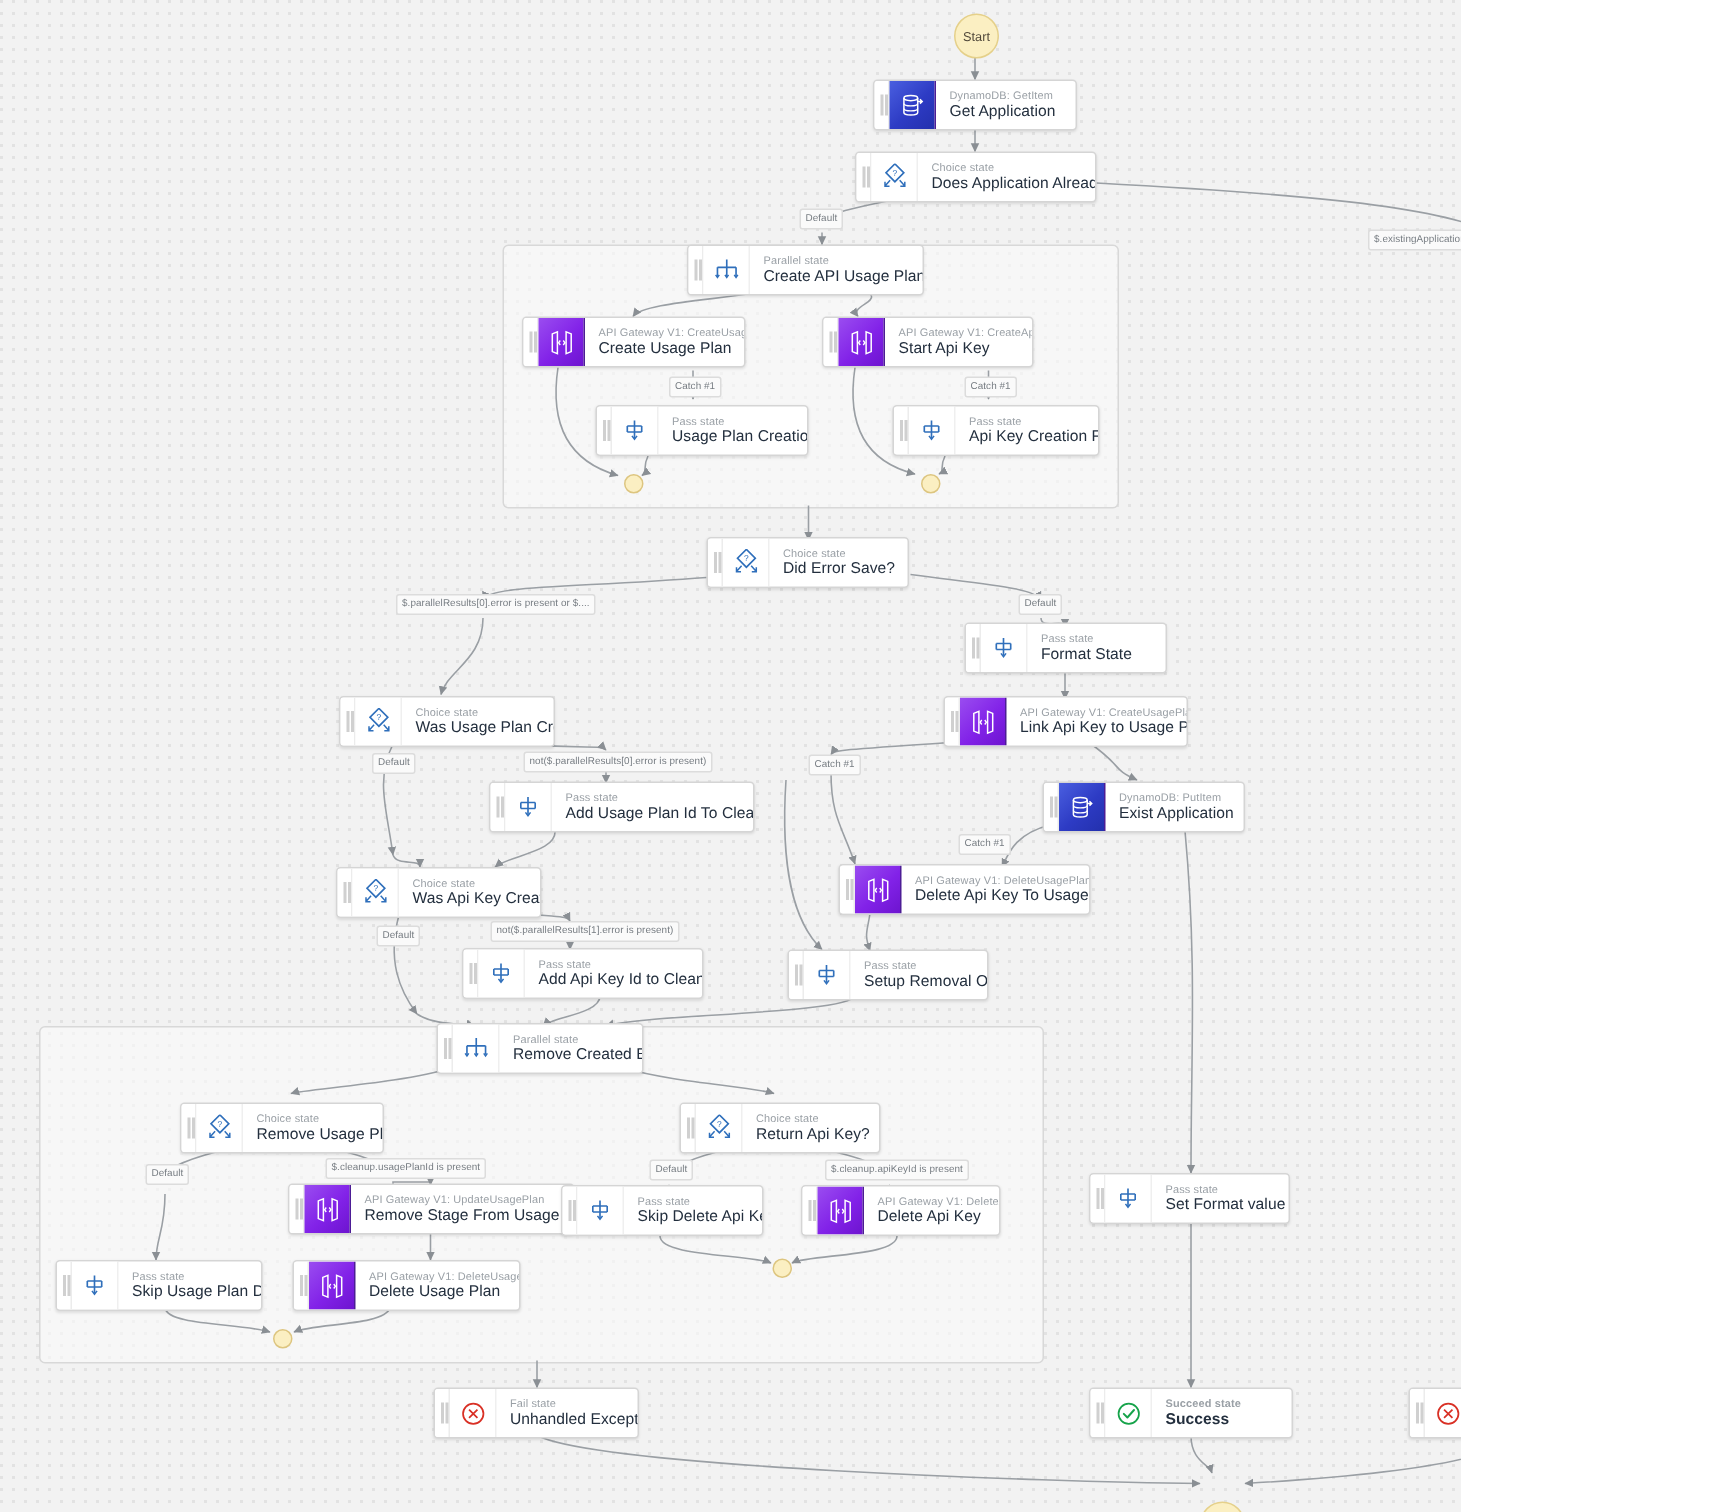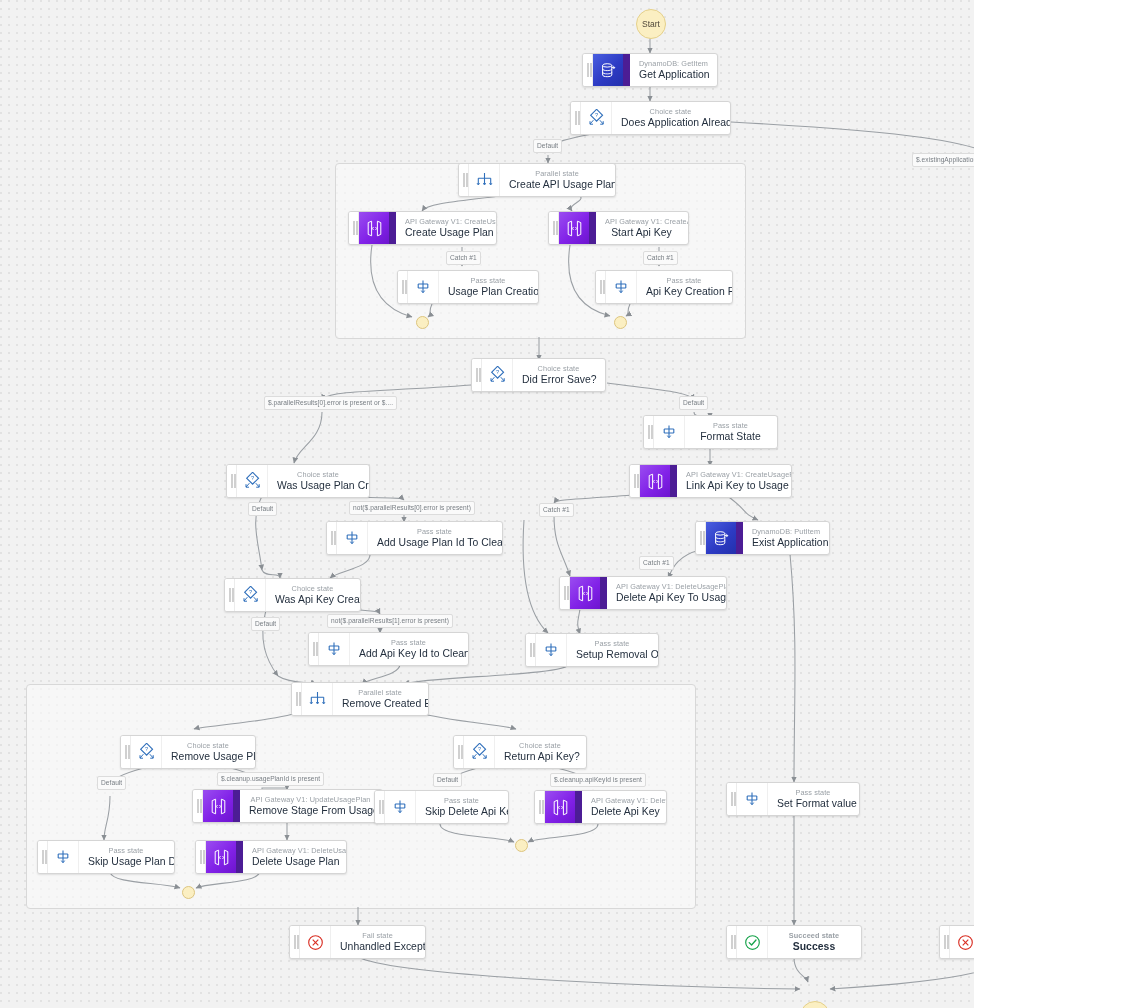--- a/index.html
+++ b/index.html
@@ -8,21 +8,20 @@
     -webkit-font-smoothing:antialiased;
   }
   #canvas{
     position:relative;
     width:974px;height:1008px;
     background-color:#f2f2f2;
     background-image:
       radial-gradient(circle at 1px 1px, #e2e2e2 1.1px, transparent 1.2px);
     background-size:8px 8px;
     overflow:hidden;
-    text-align:center;
   }
   
   #wires{position:absolute;inset:0;width:1143px;height:1008px;pointer-events:none;}
 
   
   .group{
     position:absolute;
     border:1px solid #d8d8d8;
     border-radius:4px;
     background:rgba(250,250,250,.62);
@@ -56,21 +55,21 @@
     display:flex;align-items:center;justify-content:center;
     background:#fff;
   }
   .icon svg{display:block;}
   .icon.ddb{background:linear-gradient(135deg,#4a5fe0 0%,#2d3bc4 55%,#2330ad 100%);}
   .icon.apigw{background:linear-gradient(135deg,#9a4df0 0%,#8222e8 55%,#6d14cf 100%);}
   .labels{
     flex:1 1 auto;
     display:flex;flex-direction:column;justify-content:center;
     padding:0 10px 0 9px;
-    border-left:7px solid #4c1d95;
+    border-left:1px solid #4c1d95;
     min-width:0;
   }
   .node.plain .labels{border-left:1px solid #efefef;}
   .kind{
     font-size:7.3px;color:#9aa0a6;line-height:9px;
     letter-spacing:.1px;white-space:nowrap;
   }
   .name{
     font-size:10.4px;color:#232f3e;line-height:13px;
     white-space:nowrap;letter-spacing:.05px;

